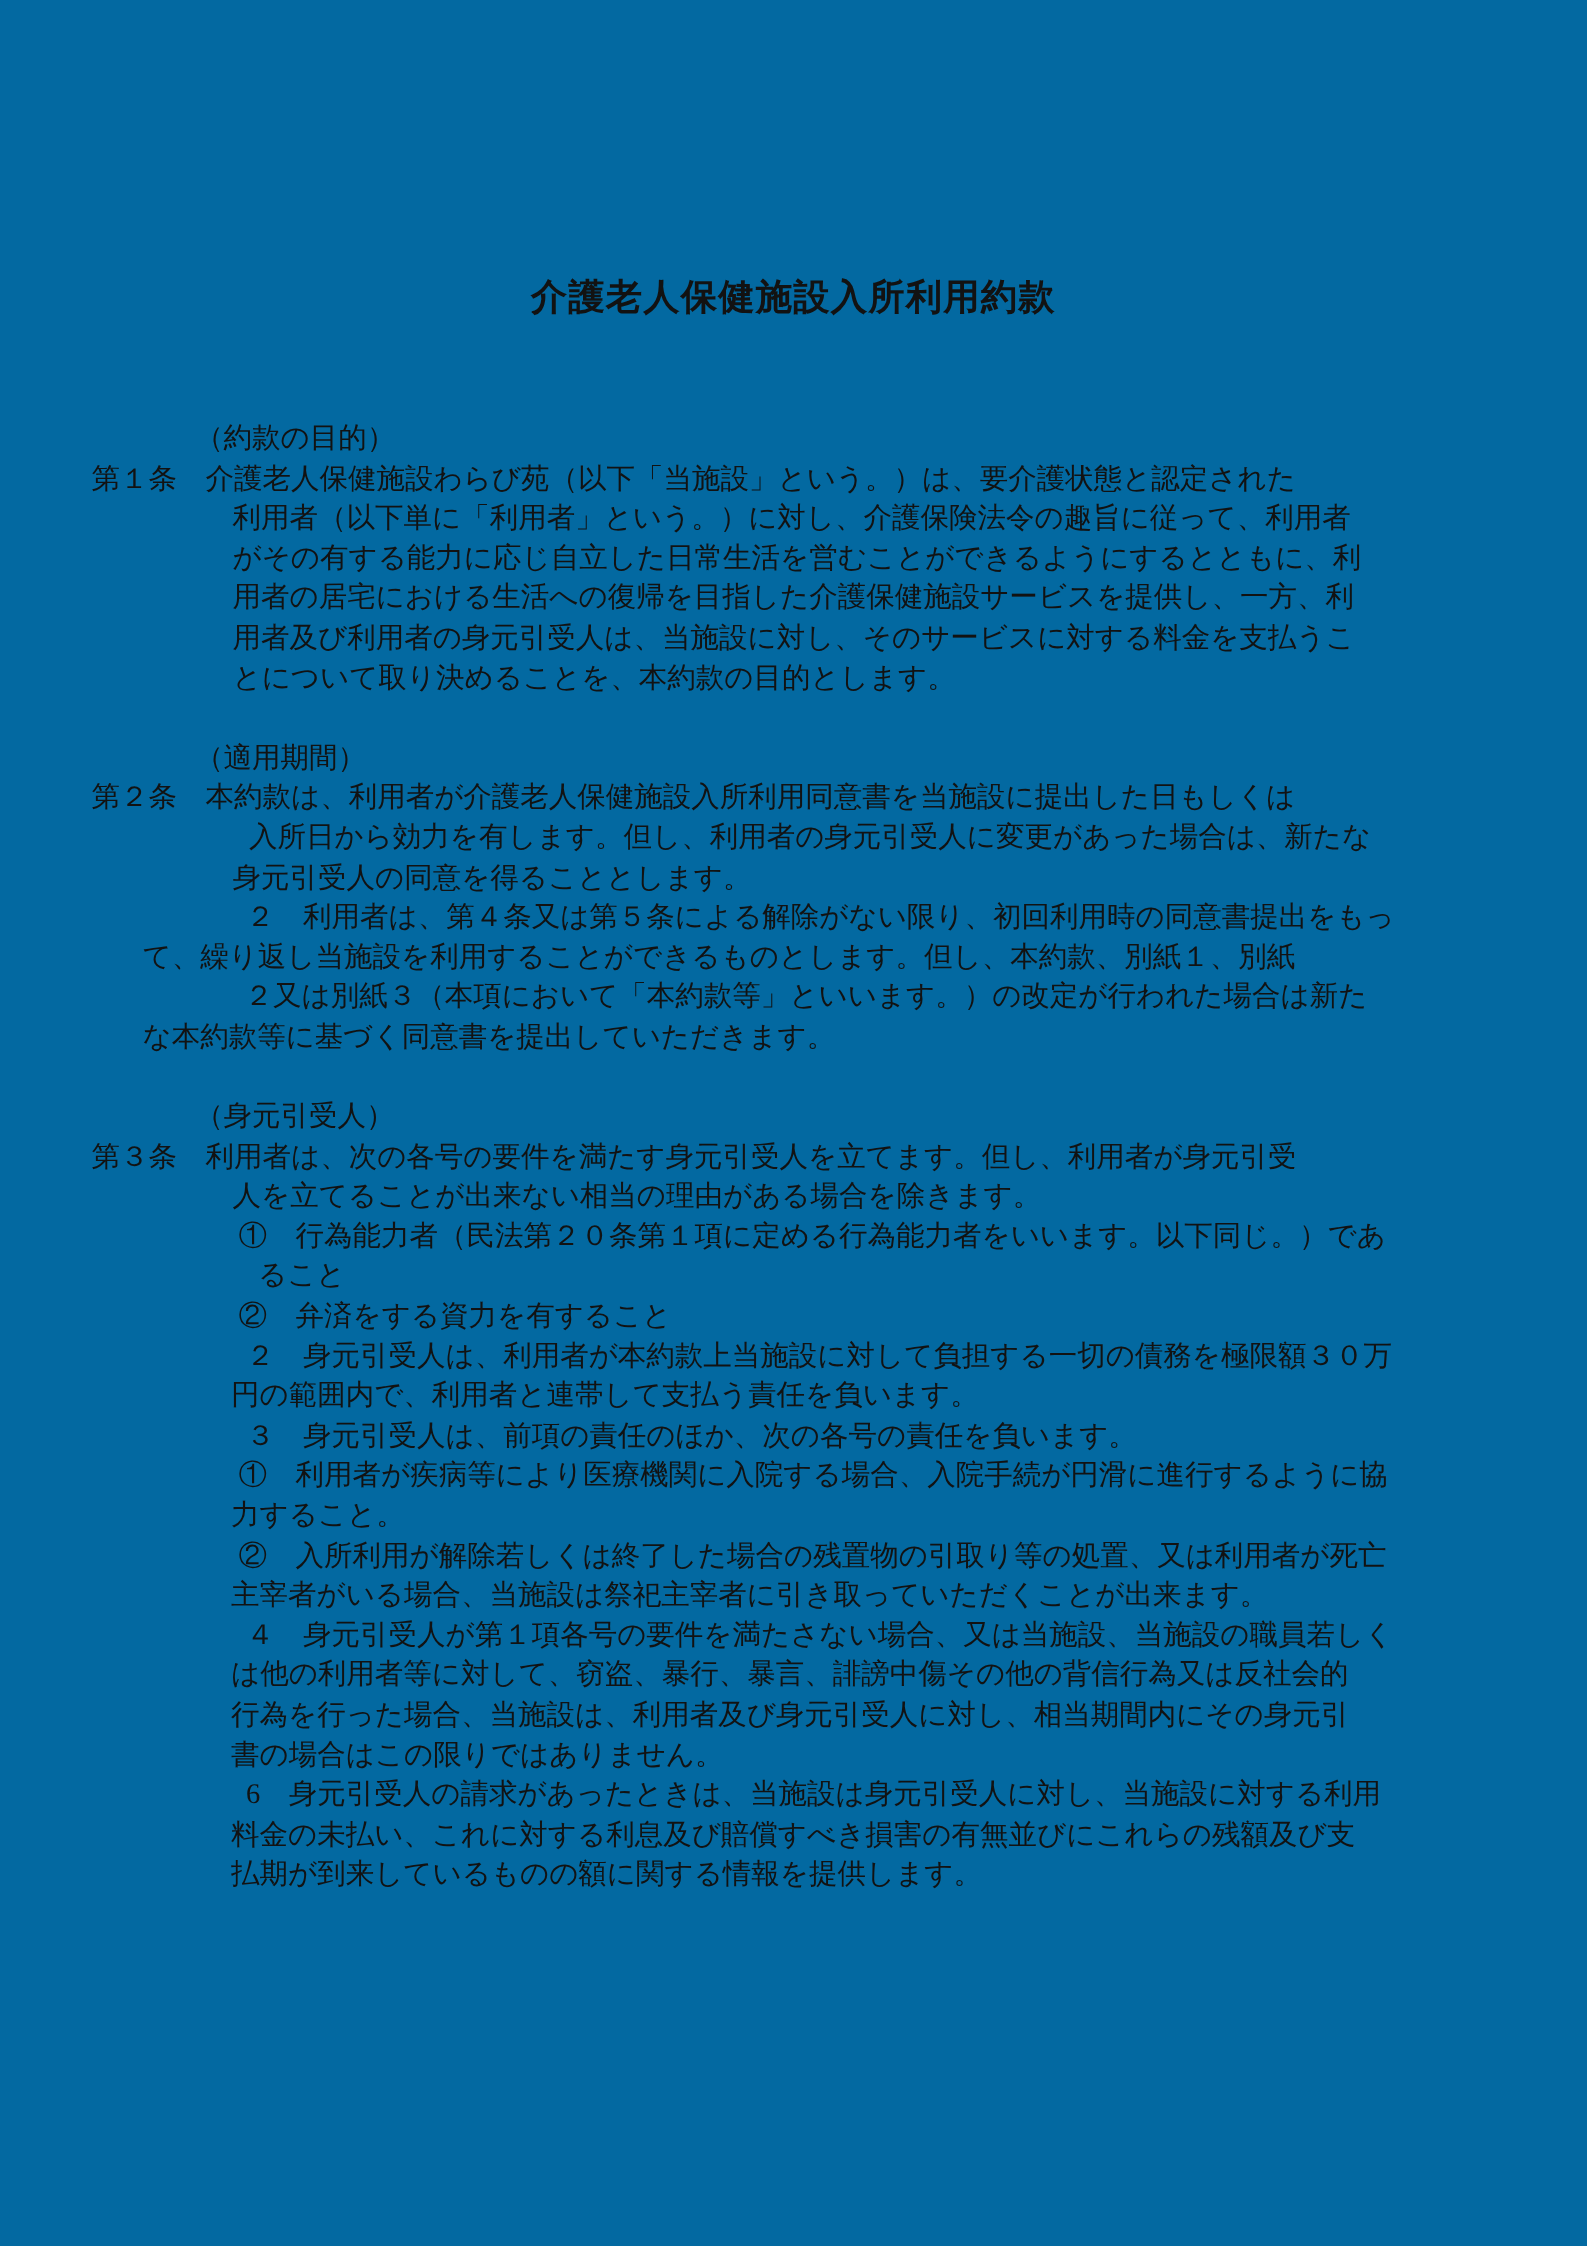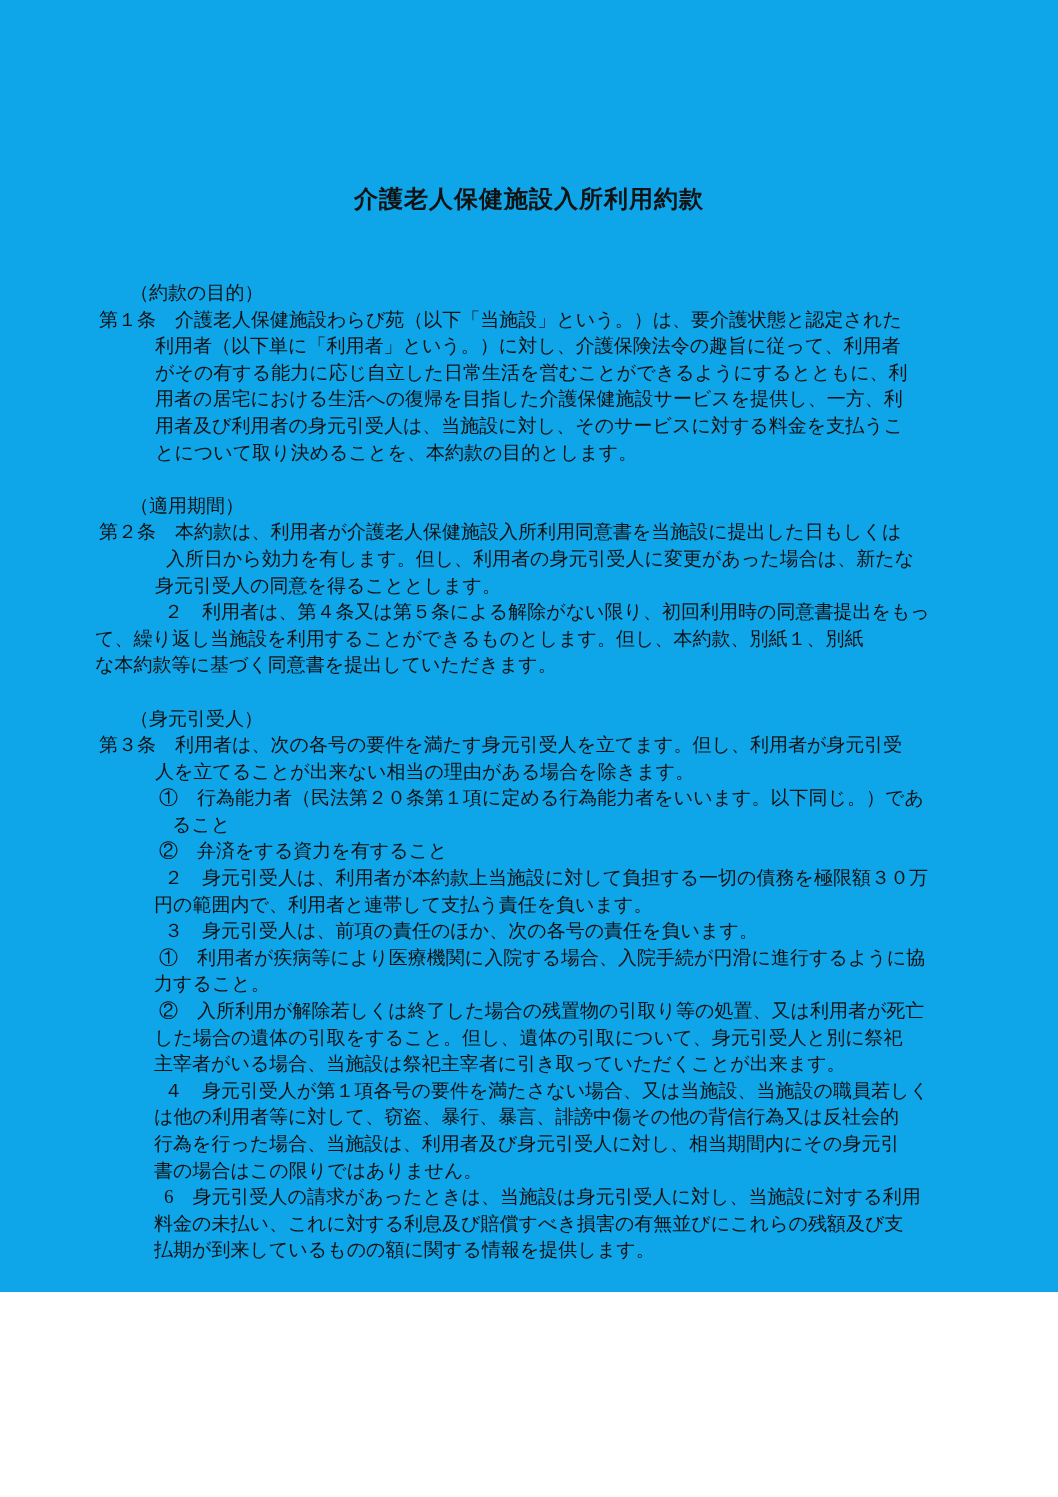--- a/index.html
+++ b/index.html
@@ -9,22 +9,22 @@
   }
   body {
     width: 1058px;
     height: 1497px;
     font-family: "Liberation Serif", "DejaVu Serif", serif;
     color: #121212;
   }
   .page {
     position: relative;
     width: 1058px;
-    height: 1292px;
-    background: #0ea5e9;
+    height: 1497px;
+    background: #0369a1;
     overflow: hidden;
   }
   .doc-title {
     padding-top: 184px;
     text-align: center;
     font-size: 24px;
     line-height: 30px;
     font-weight: bold;
     letter-spacing: 1px;
     white-space: pre;
@@ -34,21 +34,21 @@
     font-size: 19px;
     line-height: 26.6px;
   }
   .line {
     height: 26.6px;
     white-space: pre;
     overflow: visible;
   }
   
   .heading   { padding-left: 130px; }
-  .article   { padding-left: 99px; }
+  .article   { padding-left: 61px; }
   .cont      { padding-left: 155px; }
   .cont2     { padding-left: 166px; }
   .num       { padding-left: 164px; }
   .numcont   { padding-left: 154px; }
   .numcont2  { padding-left: 95px; }
   .numcont3  { padding-left: 163px; }
   .item      { padding-left: 159px; }
   .itemcont  { padding-left: 154px; }
   .itemcont2 { padding-left: 172px; }
   .spacer    { height: 26.6px; }
@@ -66,35 +66,35 @@
       <div class="line cont">用者の居宅における生活への復帰を目指した介護保健施設サービスを提供し、一方、利</div>
       <div class="line cont">用者及び利用者の身元引受人は、当施設に対し、そのサービスに対する料金を支払うこ</div>
       <div class="line cont">とについて取り決めることを、本約款の目的とします。</div>
       <div class="line spacer"></div>
       <div class="line heading">（適用期間）</div>
       <div class="line article">第２条　本約款は、利用者が介護老人保健施設入所利用同意書を当施設に提出した日もしくは</div>
       <div class="line cont2">入所日から効力を有します。但し、利用者の身元引受人に変更があった場合は、新たな</div>
       <div class="line cont">身元引受人の同意を得ることとします。</div>
       <div class="line num">２　利用者は、第４条又は第５条による解除がない限り、初回利用時の同意書提出をもっ</div>
       <div class="line numcont2">て、繰り返し当施設を利用することができるものとします。但し、本約款、別紙１、別紙</div>
+      <div class="line numcont3">２又は別紙３（本項において「本約款等」といいます。）の改定が行われた場合は新た</div>
       <div class="line numcont2">な本約款等に基づく同意書を提出していただきます。</div>
       <div class="line spacer"></div>
       <div class="line heading">（身元引受人）</div>
       <div class="line article">第３条　利用者は、次の各号の要件を満たす身元引受人を立てます。但し、利用者が身元引受</div>
       <div class="line cont">人を立てることが出来ない相当の理由がある場合を除きます。</div>
       <div class="line item">①　行為能力者（民法第２０条第１項に定める行為能力者をいいます。以下同じ。）であ</div>
       <div class="line itemcont2">ること</div>
       <div class="line item">②　弁済をする資力を有すること</div>
       <div class="line num">２　身元引受人は、利用者が本約款上当施設に対して負担する一切の債務を極限額３０万</div>
       <div class="line numcont">円の範囲内で、利用者と連帯して支払う責任を負います。</div>
       <div class="line num">３　身元引受人は、前項の責任のほか、次の各号の責任を負います。</div>
       <div class="line item">①　利用者が疾病等により医療機関に入院する場合、入院手続が円滑に進行するように協</div>
       <div class="line itemcont">力すること。</div>
       <div class="line item">②　入所利用が解除若しくは終了した場合の残置物の引取り等の処置、又は利用者が死亡</div>
-      <div class="line itemcont">した場合の遺体の引取をすること。但し、遺体の引取について、身元引受人と別に祭祀</div>
       <div class="line itemcont">主宰者がいる場合、当施設は祭祀主宰者に引き取っていただくことが出来ます。</div>
       <div class="line num">４　身元引受人が第１項各号の要件を満たさない場合、又は当施設、当施設の職員若しく</div>
       <div class="line numcont">は他の利用者等に対して、窃盗、暴行、暴言、誹謗中傷その他の背信行為又は反社会的</div>
       <div class="line numcont">行為を行った場合、当施設は、利用者及び身元引受人に対し、相当期間内にその身元引</div>
       <div class="line numcont">書の場合はこの限りではありません。</div>
       <div class="line num">6　身元引受人の請求があったときは、当施設は身元引受人に対し、当施設に対する利用</div>
       <div class="line numcont">料金の未払い、これに対する利息及び賠償すべき損害の有無並びにこれらの残額及び支</div>
       <div class="line numcont">払期が到来しているものの額に関する情報を提供します。</div>
     </div>
 </div>

